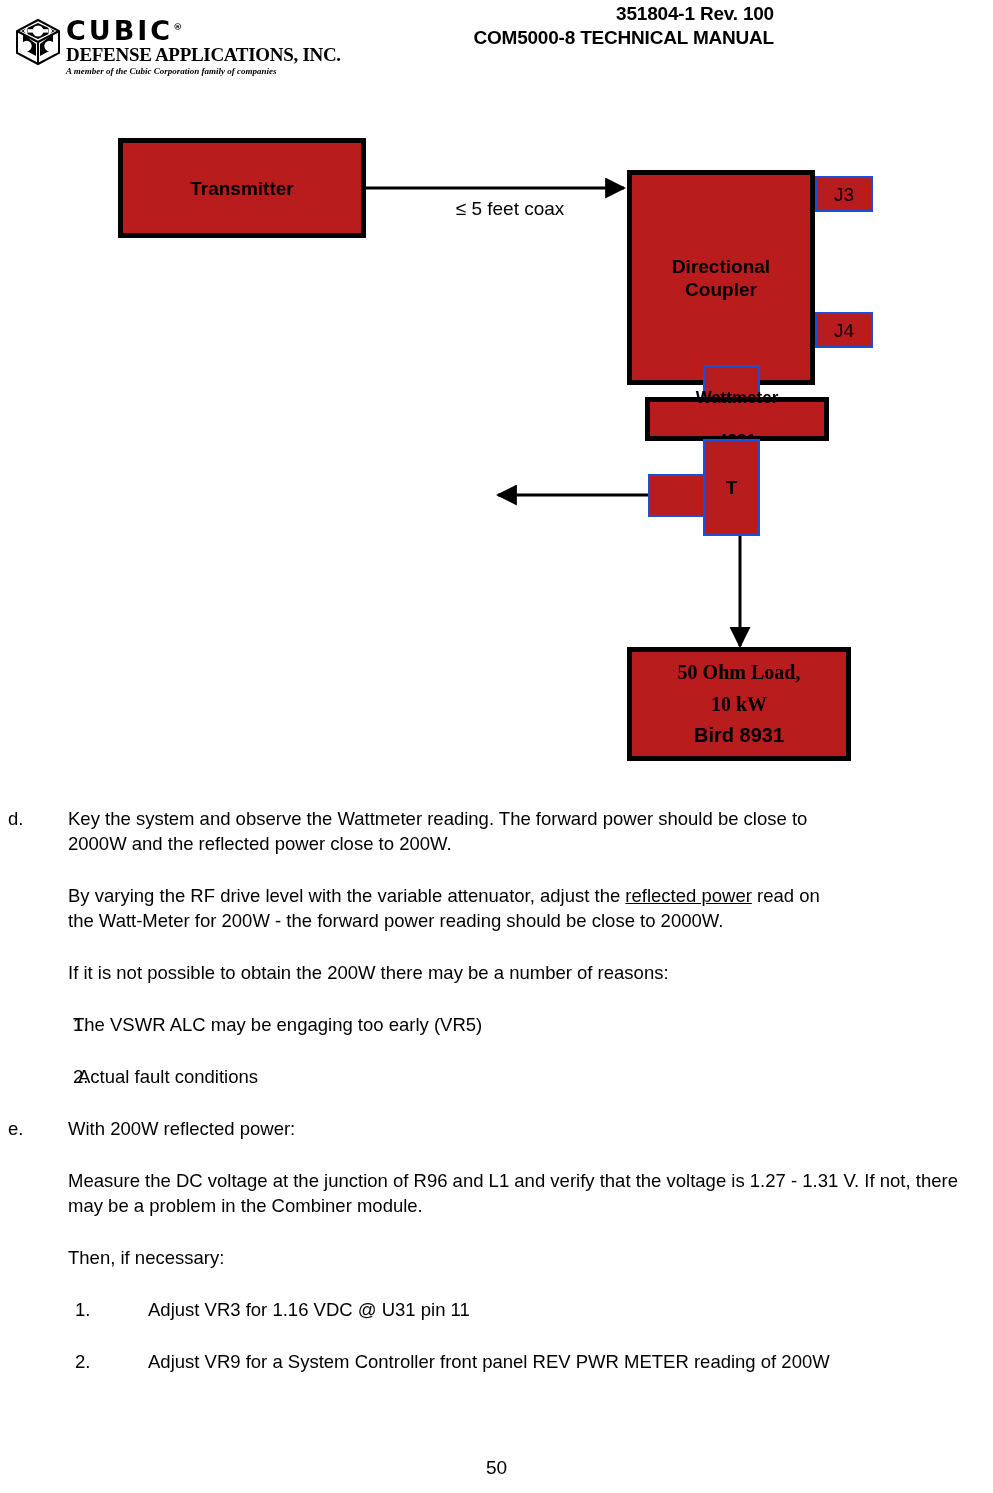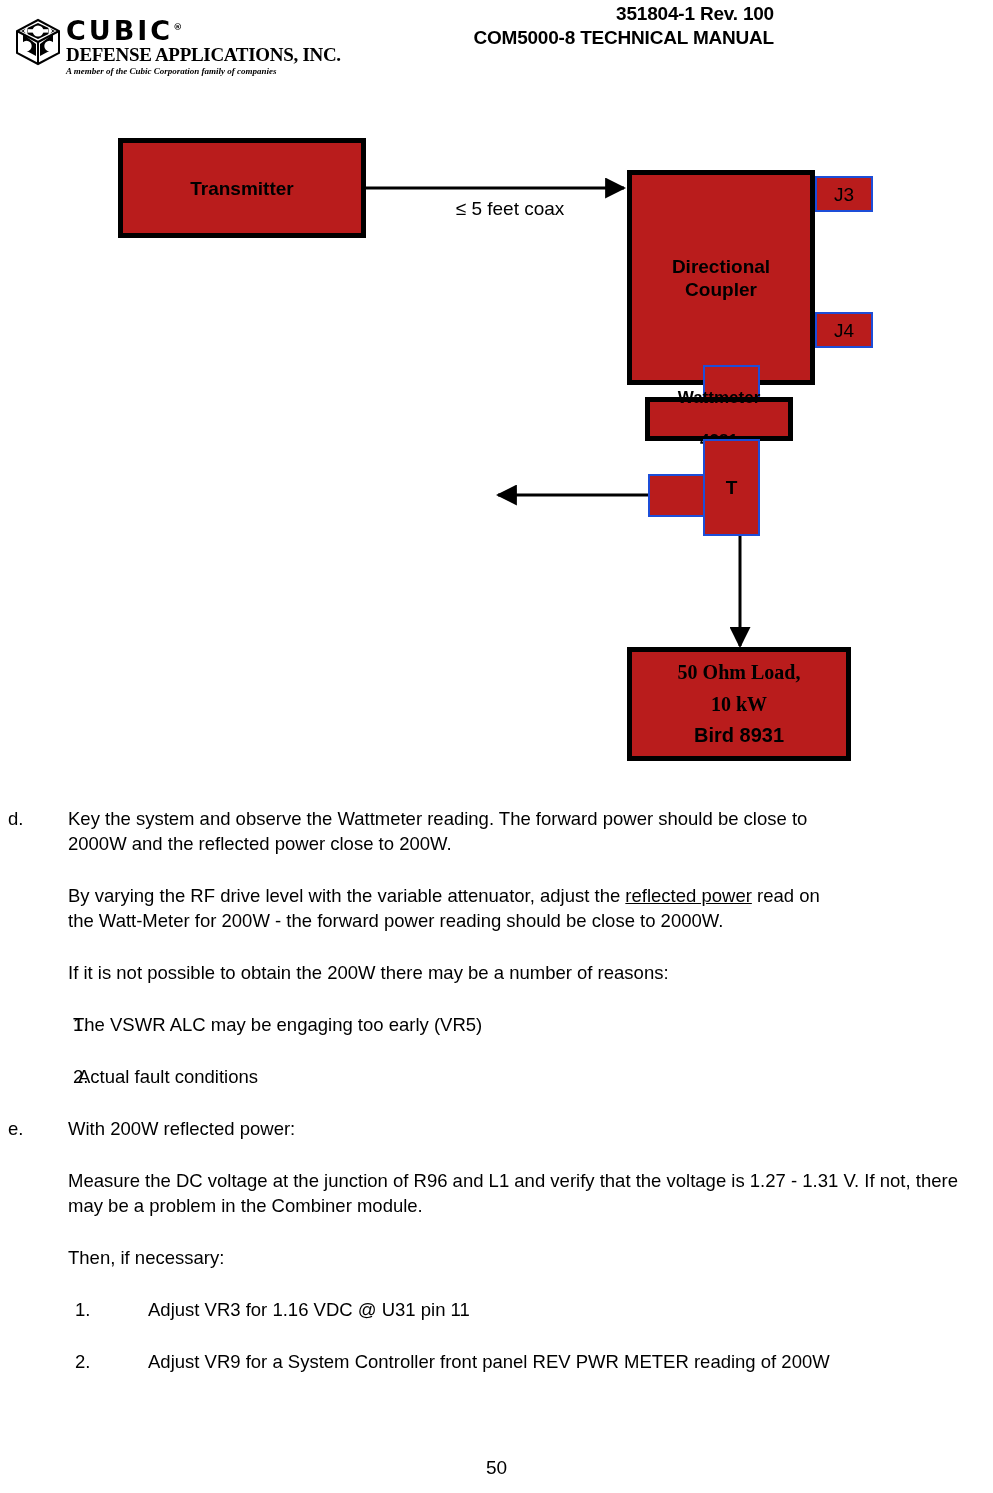--- a/index.html
+++ b/index.html
@@ -272,21 +272,21 @@
   <div class="dbox thin" style="left:815px; top:66px; width:58px; height:36px;">
     <span class="dbox-label plain">J3</span>
   </div>
 
   <div class="dbox thin" style="left:815px; top:202px; width:58px; height:36px;">
     <span class="dbox-label plain">J4</span>
   </div>
 
   <div class="dbox thin" style="left:703px; top:255px; width:57px; height:36px;"></div>
 
-  <div class="dbox heavy" style="left:645px; top:287px; width:148px; height:44px; flex-direction:column;gap:22px;">
+  <div class="dbox heavy" style="left:645px; top:287px; width:184px; height:44px; flex-direction:column;gap:22px;">
     <span class="dbox-label small">Wattmeter</span>
     <span class="dbox-label small">4381</span>
   </div>
 
   <div class="dbox thin" style="left:703px; top:329px; width:57px; height:97px;">
     <span class="dbox-label">T</span>
   </div>
 
   <div class="dbox thin" style="left:648px; top:364px; width:57px; height:43px;"></div>
 

